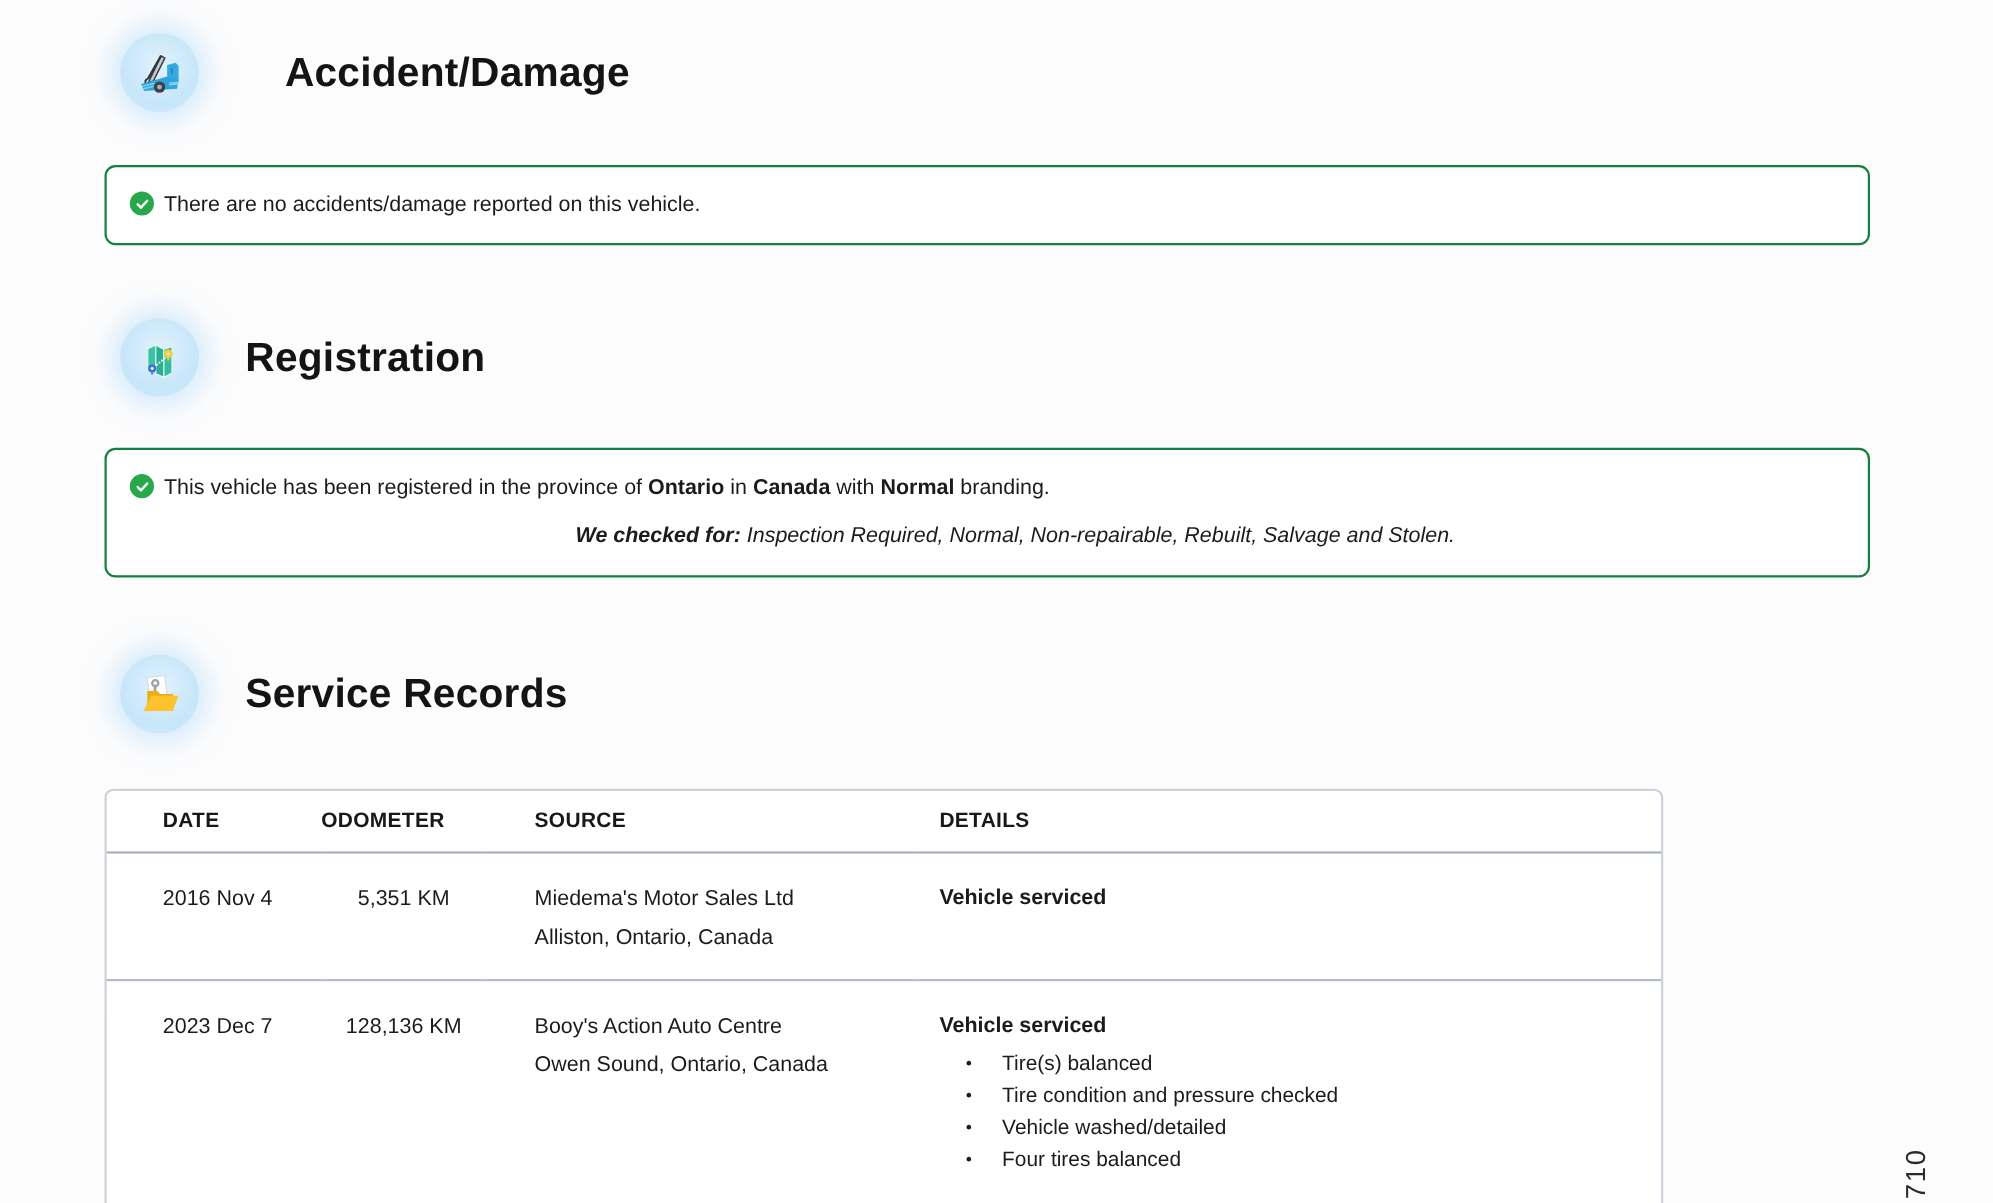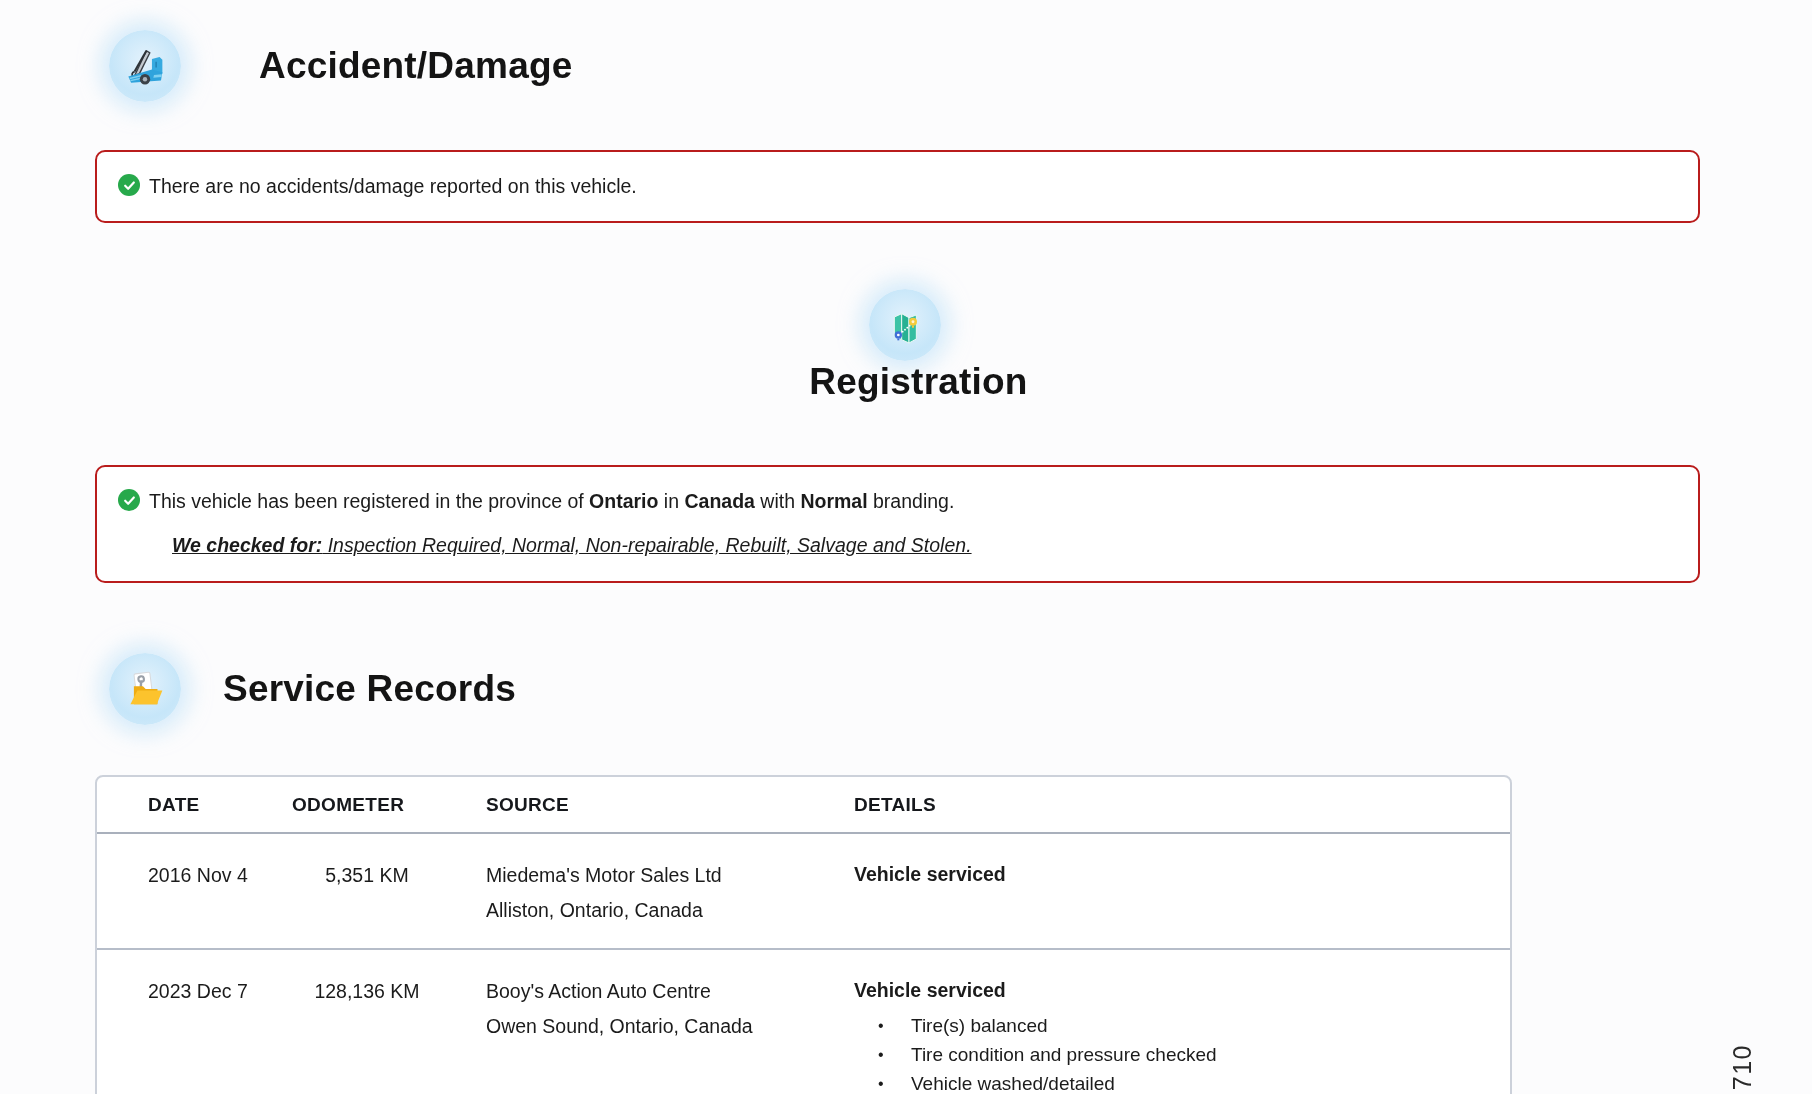--- a/index.html
+++ b/index.html
@@ -16,42 +16,41 @@
     width:72px;height:72px;border-radius:50%;flex:0 0 72px;margin-left:14px;
     background:radial-gradient(circle at 50% 42%, #e3f2fc 0%, #c6e6f9 62%, #d3ebfa 100%);
     box-shadow:0 0 20px 10px rgba(188,224,248,0.55);
     display:flex;align-items:center;justify-content:center;
   }
   .sec-icon svg{display:block;}
   .sec-title{font-size:37px;font-weight:700;color:#141414;margin-left:42px;letter-spacing:.2px;}
 
   #sec1{margin-top:30px;gap:36px;}
   #box1{margin-top:48px;}
-  #sec2{margin-top:66px;flex-direction:column;}
-  #box2{margin-top:62px;}
+  #sec2{margin-top:66px;}
+  #box2{margin-top:46px;text-align:center;}
   #sec3{margin-top:70px;}
   #table-wrap{margin-top:50px;}
 
   
   .alert{
-    background:#fff;border:2px solid #b91c1c;border-radius:10px;
+    background:#fff;border:2px solid #15803d;border-radius:10px;
     padding:20px 24px 21px 21px;
   }
   .alert-row{display:flex;align-items:flex-start;}
   .check{
     flex:0 0 22px;width:22px;height:22px;border-radius:50%;
     background:#27a94b;display:flex;align-items:center;justify-content:center;
     margin-right:9px;margin-top:2px;
   }
   .alert-text{font-size:19.5px;line-height:28px;white-space:pre-wrap;}
   .alert-text b{font-weight:700;}
   .checked-line{
     margin:17px 0 1px 54px;font-style:italic;font-size:19.5px;line-height:27px;
     white-space:pre-wrap;
-    text-decoration:underline;
   }
   .checked-line b{font-weight:700;}
 
   
   table.records{
     width:1417px;table-layout:fixed;border-collapse:separate;border-spacing:0;
     background:#fff;border:2px solid #ccd1da;border-radius:8px;
     font-size:19.5px;color:#1b1b1b;
   }
   table.records thead th{

